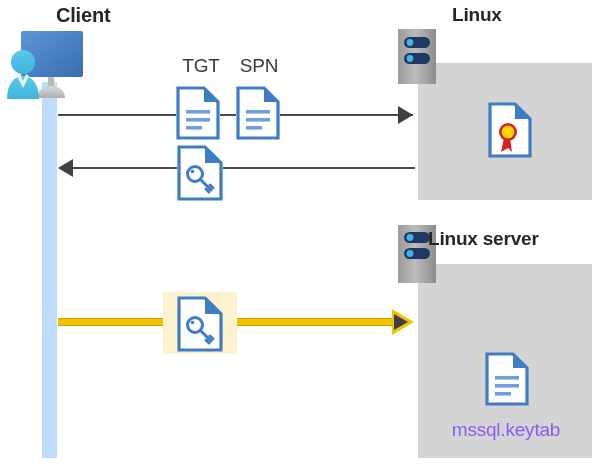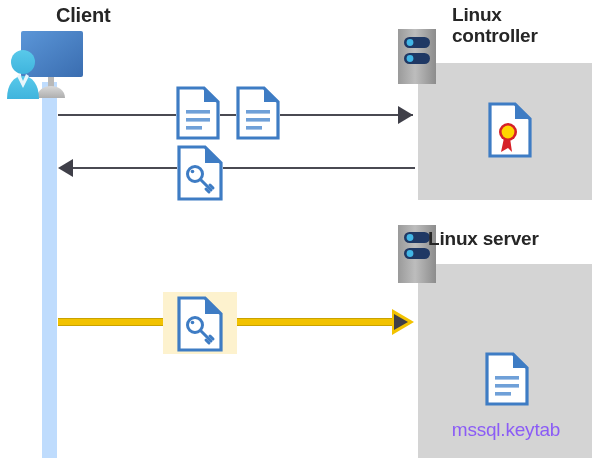--- a/index.html
+++ b/index.html
@@ -139,31 +139,33 @@
 
       <path d="M3 71 C3 56, 10 48, 19 48 C28 48, 35 56, 35 71 Z" fill="url(#avGrad)"></path>
 
       <path d="M13 48 L19 60 L25 48 L22 46 L19 53 L16 46 Z" fill="#e8f6fb"></path>
     </svg>
   </div>
 
   <div class="abs hline" style="left:58px; top:114px; width:355px;"></div>
   <div class="abs arrow-right" style="left:398px; top:106px;"></div>
 
+  <div class="abs small-label" style="left:174px; top:55px; width:54px; text-align:center;">TGT</div>
 
   <div class="abs" style="left:176px; top:86px; width:44px; height:54px; background:#ffffff;">
     <svg width="44" height="54" viewBox="0 0 44 54">
       <path d="M2 2 H28 L42 16 V52 H2 Z" fill="#ffffff" stroke="#3e7cc4" stroke-width="3.2" stroke-linejoin="miter"></path>
       <path d="M28 2 L42 16 H28 Z" fill="#3e7cc4"></path>
       <rect x="10" y="24" width="24" height="3.6" fill="#6fa0d8"></rect>
       <rect x="10" y="32" width="24" height="3.6" fill="#6fa0d8"></rect>
       <rect x="10" y="40" width="16" height="3.6" fill="#6fa0d8"></rect>
     </svg>
   </div>
 
+  <div class="abs small-label" style="left:230px; top:55px; width:58px; text-align:center;">SPN</div>
 
   <div class="abs" style="left:236px; top:86px; width:44px; height:54px; background:#ffffff;">
     <svg width="44" height="54" viewBox="0 0 44 54">
       <path d="M2 2 H28 L42 16 V52 H2 Z" fill="#ffffff" stroke="#3e7cc4" stroke-width="3.2" stroke-linejoin="miter"></path>
       <path d="M28 2 L42 16 H28 Z" fill="#3e7cc4"></path>
       <rect x="10" y="24" width="24" height="3.6" fill="#6fa0d8"></rect>
       <rect x="10" y="32" width="24" height="3.6" fill="#6fa0d8"></rect>
       <rect x="10" y="40" width="16" height="3.6" fill="#6fa0d8"></rect>
     </svg>
   </div>
@@ -218,21 +220,20 @@
       <rect x="0" y="0" width="38" height="55" fill="url(#rackGradA)"></rect>
       <rect x="6" y="8" width="26" height="11" rx="5.5" fill="#1f3864"></rect>
       <circle cx="12" cy="13.5" r="3.4" fill="#41b6e6"></circle>
       <rect x="6" y="24" width="26" height="11" rx="5.5" fill="#1f3864"></rect>
       <circle cx="12" cy="29.5" r="3.4" fill="#41b6e6"></circle>
     </svg>
   </div>
 
   <div class="abs title title-dc" style="left:452px; top:4px; width:140px;">
     <div>Linux</div>
-    <div>controller</div>
   </div>
 
   <div class="abs" style="left:488px; top:102px; width:44px; height:56px;">
     <svg width="44" height="56" viewBox="0 0 44 56">
       <path d="M2 2 H27 L42 17 V54 H2 Z" fill="#ffffff" stroke="#3e7cc4" stroke-width="3.2" stroke-linejoin="miter"></path>
       <path d="M27 2 L42 17 H27 Z" fill="#3e7cc4"></path>
 
       <path d="M16 36 L13 50 L20 46 L24 50 L22 36 Z" fill="#d62027"></path>
 
       <circle cx="20" cy="30" r="9" fill="#d62027"></circle>

